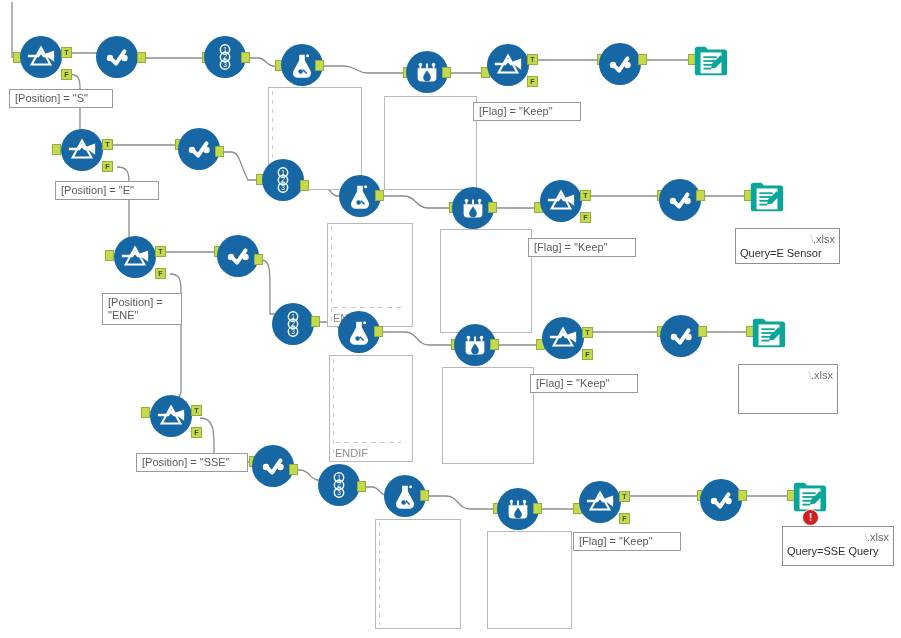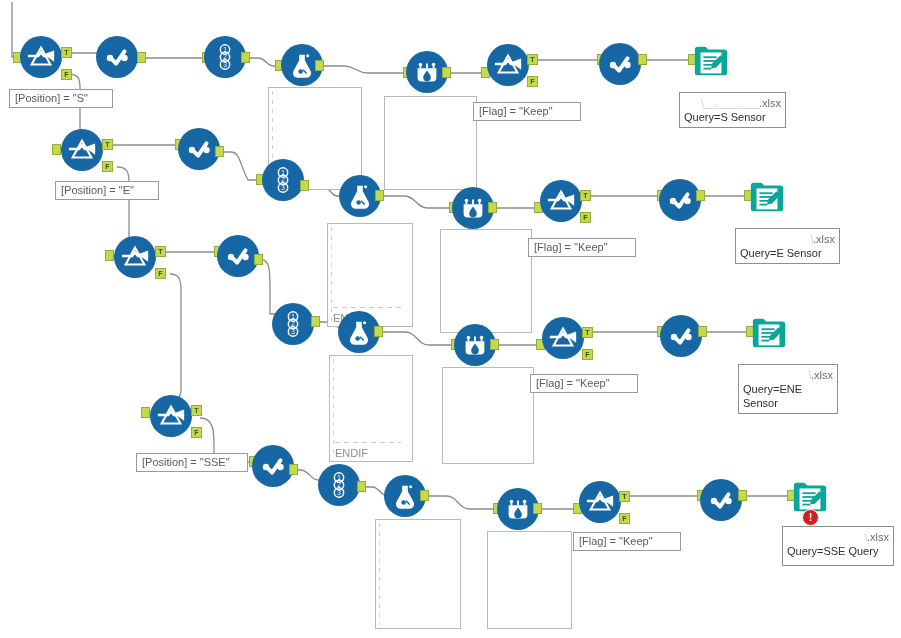--- a/index.html
+++ b/index.html
@@ -279,24 +279,20 @@
       <rect x="9" y="11" width="22" height="22" fill="#ffffff"></rect>
       <g stroke="#0aa69a" stroke-width="1.9">
         <path d="M12 16 h14"></path>
           <path d="M12 20 h14"></path>
           <path d="M12 24 h9"></path>
           <path d="M12 28 h8"></path>
       </g>
       <path d="M30 14 l4 4 l-9 9 l-5 1 l1 -5 z" fill="#0aa69a"></path>
     </svg>
   </div>
-  <div class="filebox" style="left:679px;top:92px;width:107px;height:36px;">
-    <span class="path"><span class="faintpre">\__.____.___</span><span>.xlsx</span></span>
-    <span class="q">Query=S Sensor</span>
-  </div>
 
   <div class="nub" style="left:52px;top:144px;"></div>
   <div class="node blue" style="left:61px;top:129px;">
     <svg viewBox="0 0 32 32" aria-hidden="true">
         <g fill="#ffffff">
       <path d="M16 6 L26 24 H6 Z" fill="none" stroke="#ffffff" stroke-width="2.2"></path>
       <path d="M2 15 L13 15 L16 11 L19 15 L30 15" stroke="#ffffff" stroke-width="2.6" fill="none"></path>
       <path d="M19 13 L30 9 L30 21 Z" fill="#ffffff"></path>
     </g>
       </svg>
@@ -409,20 +405,22 @@
     <svg viewBox="0 0 32 32" aria-hidden="true">
         <g fill="#ffffff">
       <path d="M16 6 L26 24 H6 Z" fill="none" stroke="#ffffff" stroke-width="2.2"></path>
       <path d="M2 15 L13 15 L16 11 L19 15 L30 15" stroke="#ffffff" stroke-width="2.6" fill="none"></path>
       <path d="M19 13 L30 9 L30 21 Z" fill="#ffffff"></path>
     </g>
       </svg>
   </div>
   <div class="nub lbl" style="left:155px;top:246px;">T</div>
   <div class="nub lbl" style="left:155px;top:268px;">F</div>
+  <div class="annot" style="left:102px;top:293px;width:68px;">[Position] =
+"ENE"</div>
 
   <div class="nub" style="left:214px;top:246px;"></div>
   <div class="node blue" style="left:217px;top:235px;">
     <svg viewBox="0 0 32 32" aria-hidden="true">
       <circle cx="8.5" cy="17" r="3.4" fill="#ffffff"></circle>
         <circle cx="24" cy="17" r="3.4" fill="#ffffff"></circle>
       <path d="M9 17 L15 23 L24 10" fill="none" stroke="#ffffff" stroke-width="4.2" stroke-linecap="round" stroke-linejoin="round"></path>
     </svg>
   </div>
   <div class="nub" style="left:254px;top:254px;"></div>
@@ -506,22 +504,20 @@
         <path d="M12 16 h14"></path>
           <path d="M12 20 h14"></path>
           <path d="M12 24 h9"></path>
           <path d="M12 28 h8"></path>
       </g>
       <path d="M30 14 l4 4 l-9 9 l-5 1 l1 -5 z" fill="#0aa69a"></path>
     </svg>
   </div>
   <div class="filebox" style="left:738px;top:364px;width:100px;height:50px;">
     <span class="path"><span class="faintpre">\ </span><span>.xlsx</span></span>
-    <span class="q" style="white-space:pre;">Query=ENE
-Sensor</span>
   </div>
 
   <div class="nub" style="left:141px;top:407px;"></div>
   <div class="node blue" style="left:150px;top:395px;">
     <svg viewBox="0 0 32 32" aria-hidden="true">
         <g fill="#ffffff">
       <path d="M16 6 L26 24 H6 Z" fill="none" stroke="#ffffff" stroke-width="2.2"></path>
       <path d="M2 15 L13 15 L16 11 L19 15 L30 15" stroke="#ffffff" stroke-width="2.6" fill="none"></path>
       <path d="M19 13 L30 9 L30 21 Z" fill="#ffffff"></path>
     </g>

